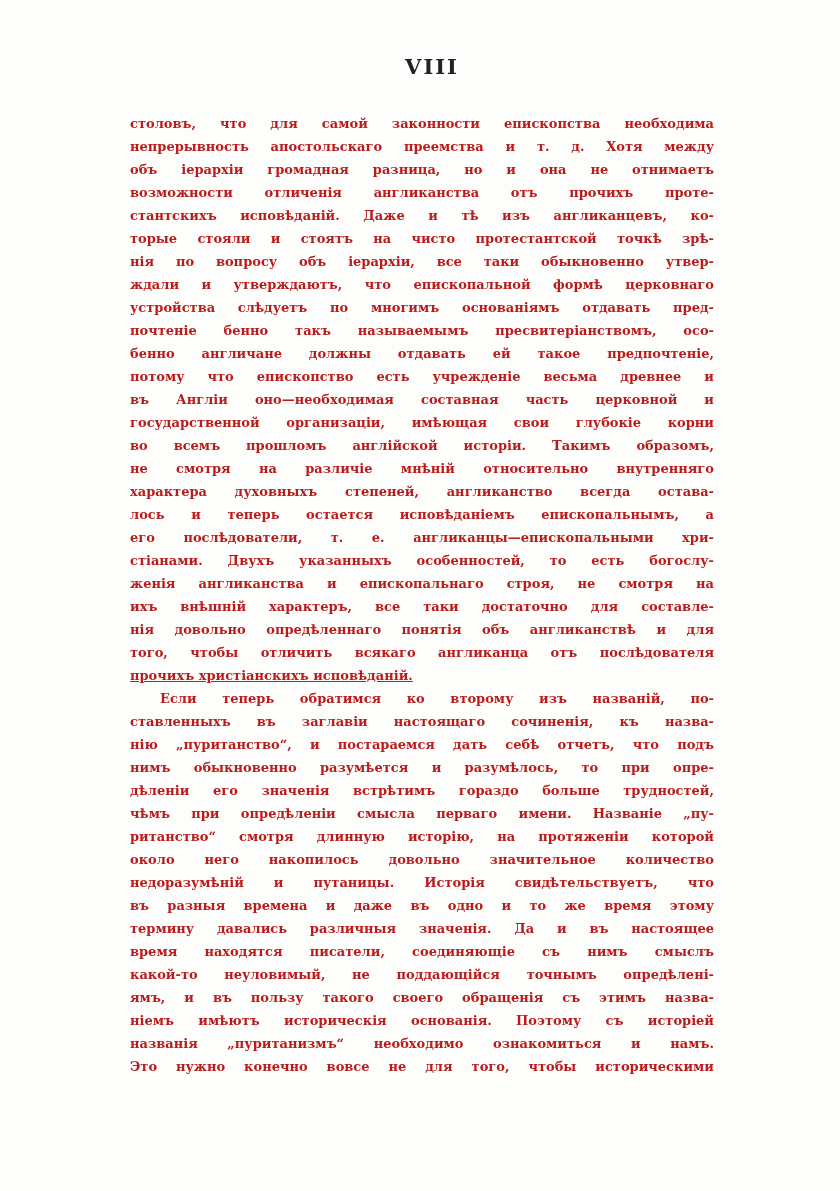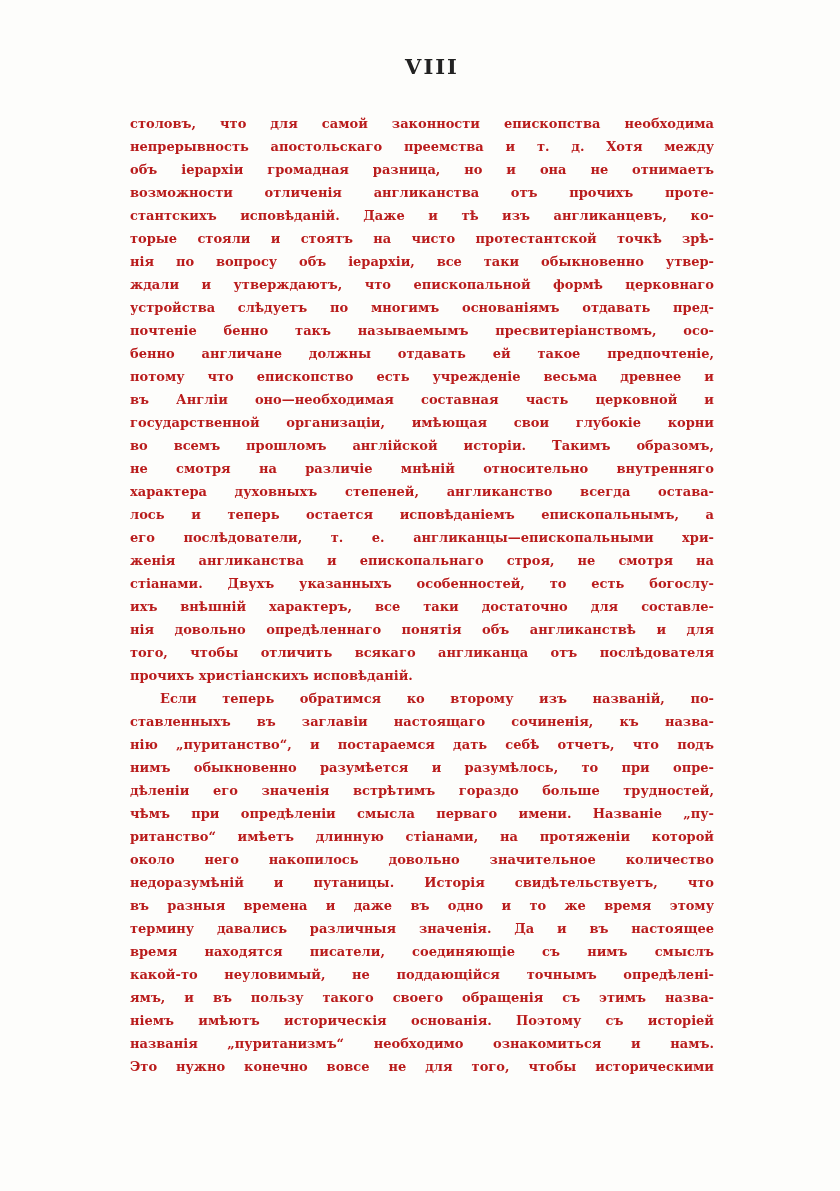--- a/index.html
+++ b/index.html
@@ -47,20 +47,21 @@
   }
   .line {
     text-align: justify;
     text-align-last: justify;
     white-space: normal;
     height: 23px;
     overflow: hidden;
   }
   .line.last {
     text-align-last: left;
+    text-decoration: underline;
   }
   .line.indent {
     text-indent: 30px;
   }
 </style>
 </head>
 <body>
 
 <div class="page">
   <div class="page-number">VIII</div>
@@ -78,35 +79,35 @@
         <div class="line">почтеніе бенно такъ называемымъ пресвитеріанствомъ, осо-</div>
         <div class="line">бенно англичане должны отдавать ей такое предпочтеніе,</div>
         <div class="line">потому что епископство есть учрежденіе весьма древнее и</div>
         <div class="line">въ Англіи оно—необходимая составная часть церковной и</div>
         <div class="line">государственной организаціи, имѣющая свои глубокіе корни</div>
         <div class="line">во всемъ прошломъ англійской исторіи. Такимъ образомъ,</div>
         <div class="line">не смотря на различіе мнѣній относительно внутренняго</div>
         <div class="line">характера духовныхъ степеней, англиканство всегда остава-</div>
         <div class="line">лось и теперь остается исповѣданіемъ епископальнымъ, а</div>
         <div class="line">его послѣдователи, т. е. англиканцы—епископальными хри-</div>
+        <div class="line">стіанами. Двухъ указанныхъ особенностей, то есть богослу-</div>
         <div class="line">женія англиканства и епископальнаго строя, не смотря на</div>
-        <div class="line">стіанами. Двухъ указанныхъ особенностей, то есть богослу-</div>
         <div class="line">ихъ внѣшній характеръ, все таки достаточно для составле-</div>
         <div class="line">нія довольно опредѣленнаго понятія объ англиканствѣ и для</div>
         <div class="line">того, чтобы отличить всякаго англиканца отъ послѣдователя</div>
         <div class="line last">прочихъ христіанскихъ исповѣданій.</div>
       </div>
       <div class="paragraph">
         <div class="line indent">Если теперь обратимся ко второму изъ названій, по-</div>
         <div class="line">ставленныхъ въ заглавіи настоящаго сочиненія, къ назва-</div>
         <div class="line">нію „пуританство“, и постараемся дать себѣ отчетъ, что подъ</div>
         <div class="line">нимъ обыкновенно разумѣется и разумѣлось, то при опре-</div>
         <div class="line">дѣленіи его значенія встрѣтимъ гораздо больше трудностей,</div>
         <div class="line">чѣмъ при опредѣленіи смысла перваго имени. Названіе „пу-</div>
-        <div class="line">ританство“ имѣетъ длинную стіанами, на протяженіи которой</div>
+        <div class="line">ританство“ смотря длинную исторію, на протяженіи которой</div>
         <div class="line">около него накопилось довольно значительное количество</div>
         <div class="line">недоразумѣній и путаницы. Исторія свидѣтельствуетъ, что</div>
         <div class="line">въ разныя времена и даже въ одно и то же время этому</div>
         <div class="line">термину давались различныя значенія. Да и въ настоящее</div>
         <div class="line">время находятся писатели, соединяющіе съ нимъ смыслъ</div>
         <div class="line">какой-то неуловимый, не поддающійся точнымъ опредѣлені-</div>
         <div class="line">ямъ, и въ пользу такого своего обращенія съ этимъ назва-</div>
         <div class="line">ніемъ имѣютъ историческія основанія. Поэтому съ исторіей</div>
         <div class="line">названія „пуританизмъ“ необходимо ознакомиться и намъ.</div>
         <div class="line">Это нужно конечно вовсе не для того, чтобы историческими</div>

